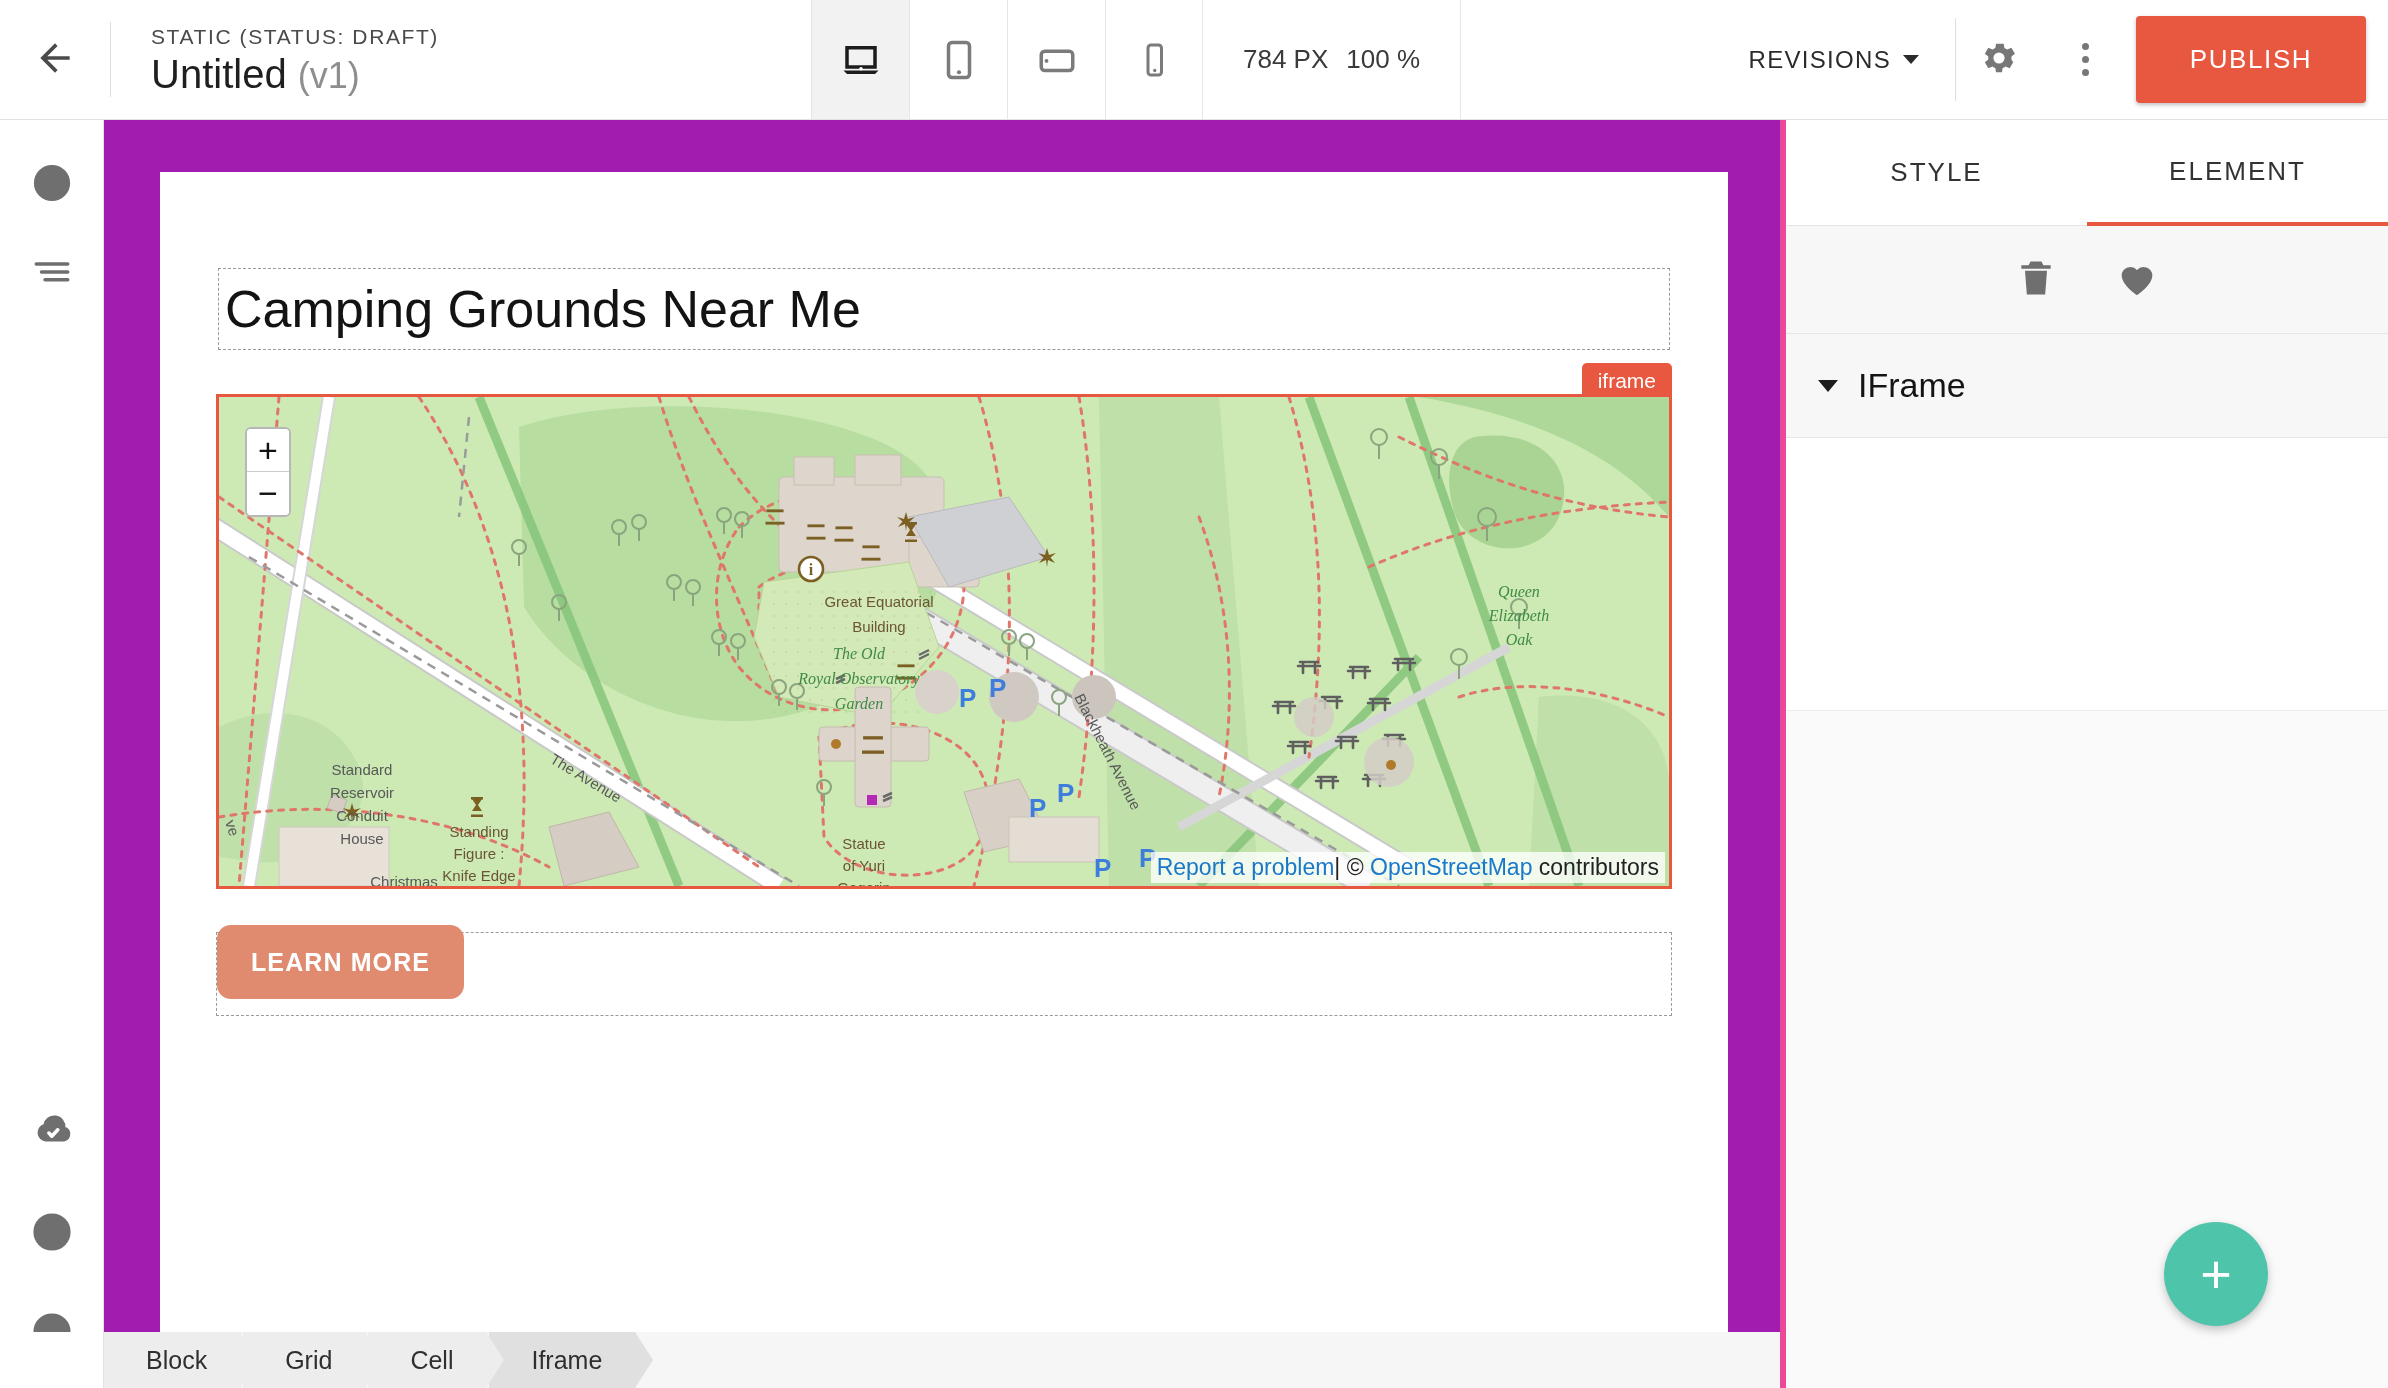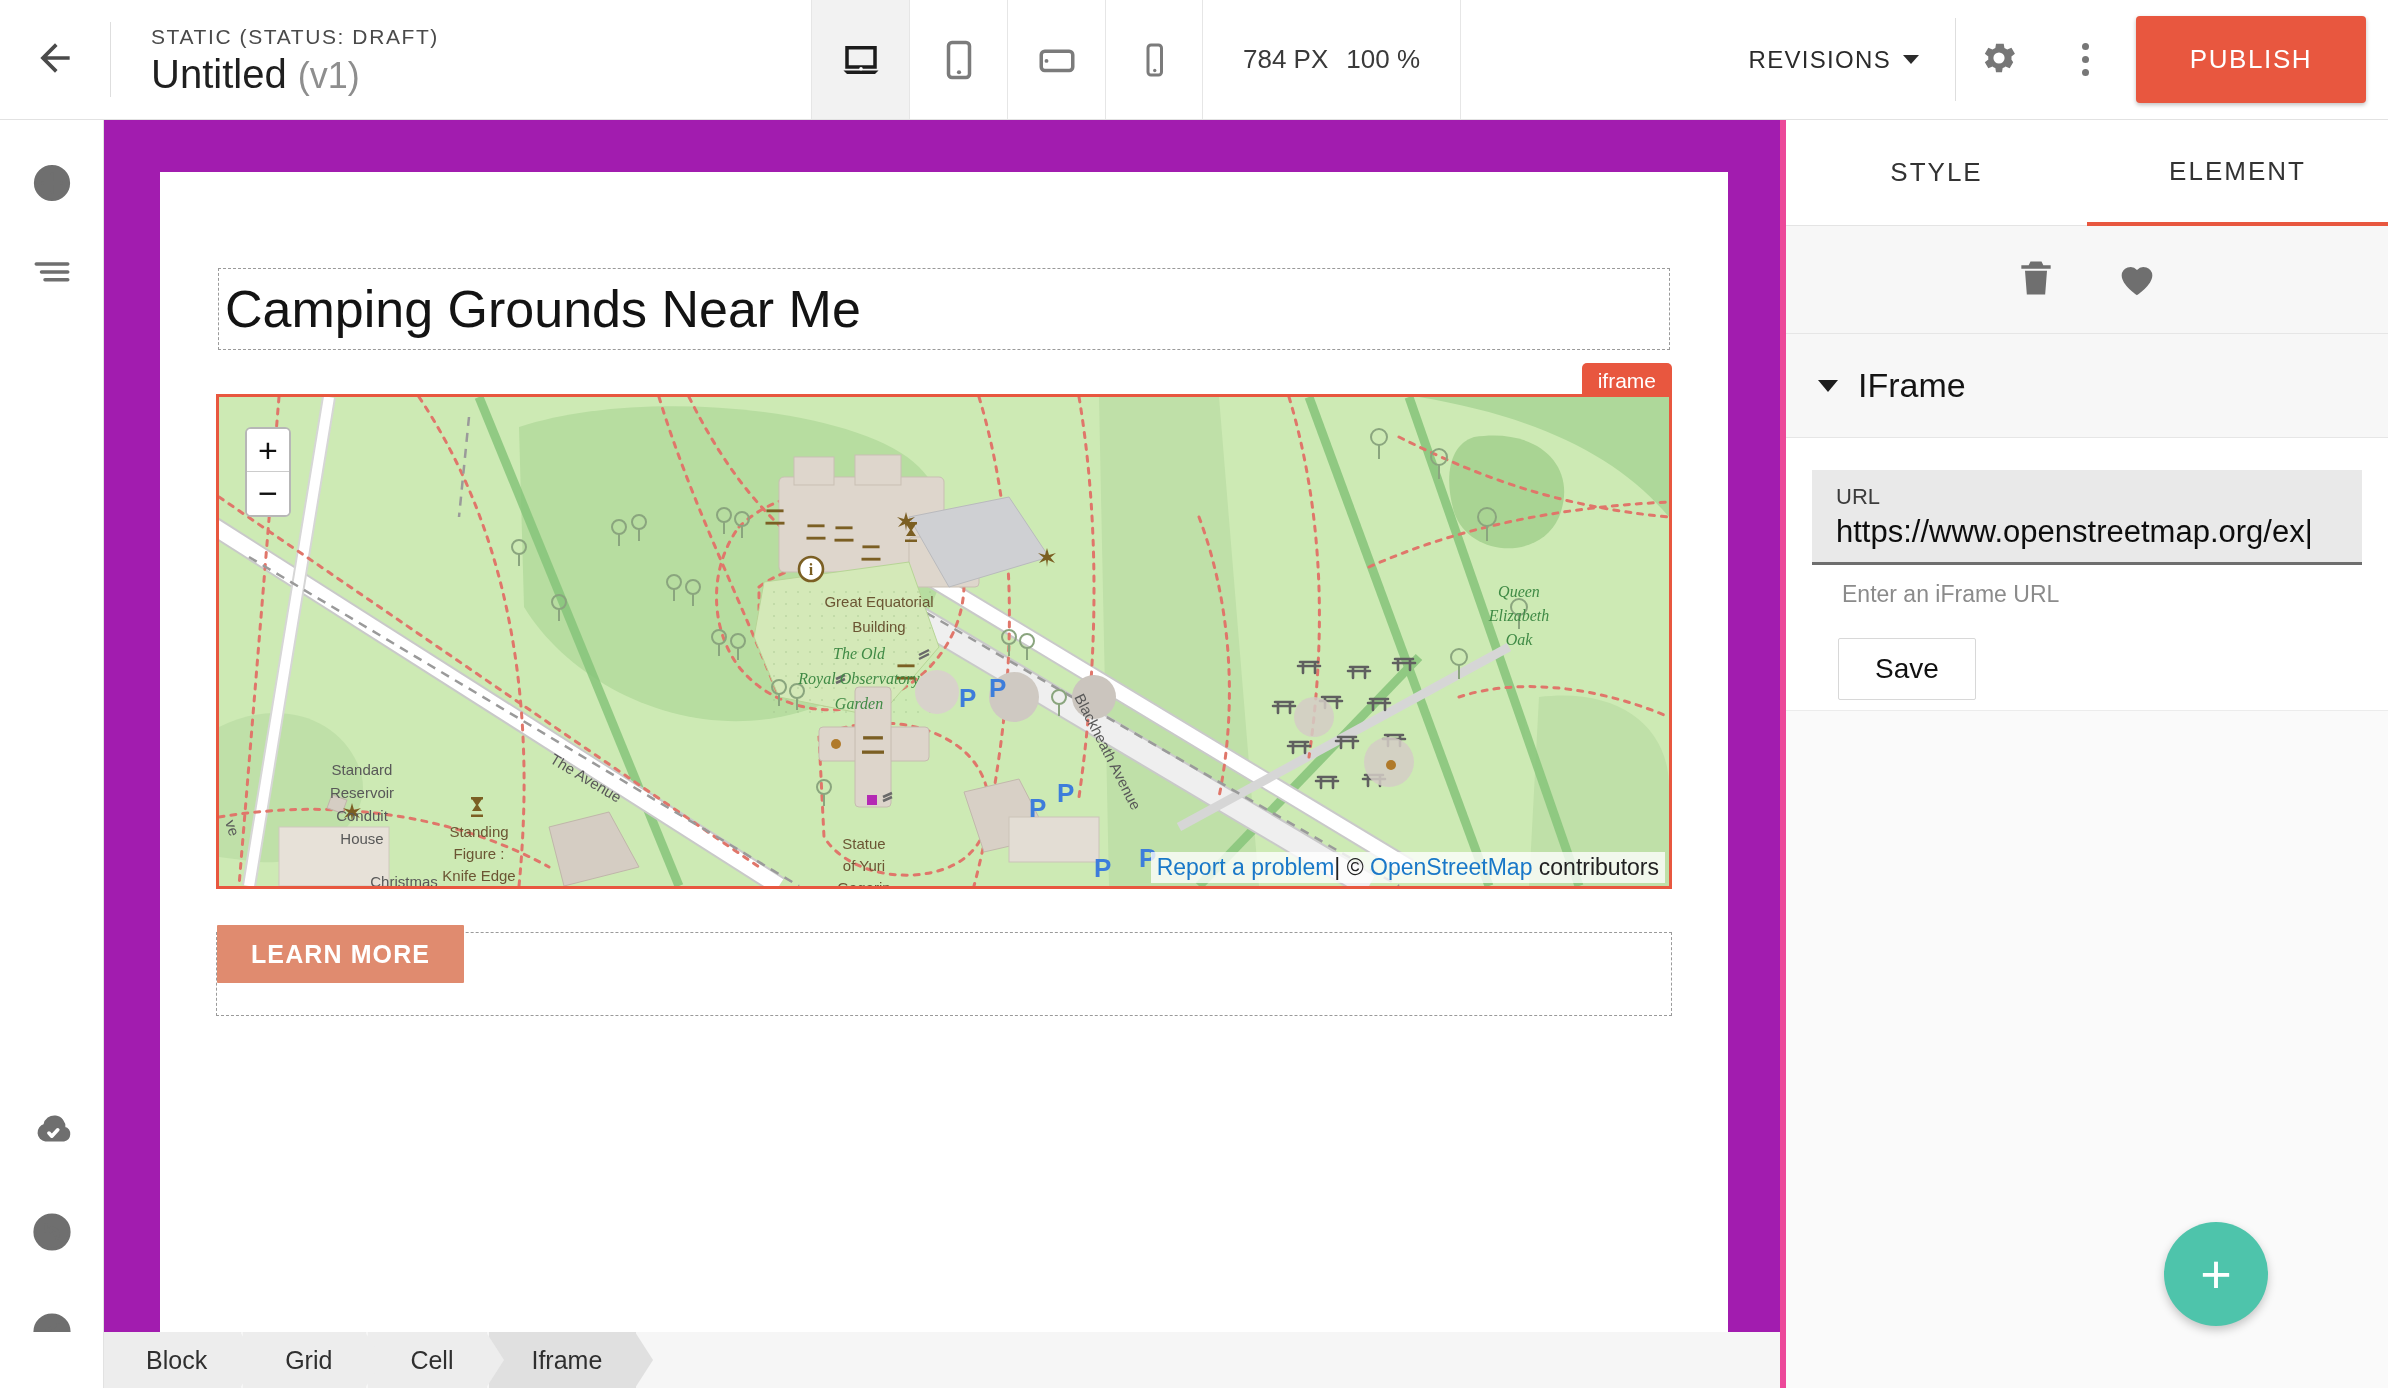--- a/index.html
+++ b/index.html
@@ -125,22 +125,22 @@
     background: rgba(255,255,255,.78); font-size: 23px; color: #222;
     padding: 2px 6px; font-family: "Liberation Sans", sans-serif;
   }
   .attrib a { color: #1978c8; text-decoration: none; }
 
   .learn-box {
     position: absolute; left: 56px; top: 760px; width: 1456px; height: 84px;
     border: 1px dashed #9a9a9a;
   }
   .learn-btn {
-    position: absolute; left: 0; top: -8px; height: 58px; padding: 15px 34px;
-    background: #e08b6f; color: #fff; border: none; border-radius: 1px;
+    position: absolute; left: 0; top: -8px; height: 74px; padding: 15px 34px;
+    background: #e08b6f; color: #fff; border: none; border-radius: 14px;
     font-size: 25px; font-weight: bold; letter-spacing: 1.1px;
     font-family: inherit; cursor: pointer;
   }
 
   .fab {
     position: absolute; right: 120px; bottom: 62px; width: 104px; height: 104px;
     border-radius: 50%; background: #4ec4ab; border: none; color: #fff;
     font-size: 54px; line-height: 1; cursor: pointer; z-index: 35;
     box-shadow: 0 4px 10px rgba(0,0,0,.22);
     display: flex; align-items: center; justify-content: center;
@@ -718,28 +718,20 @@
             <path d="M12 21s-8-5.1-8-10.4A4.6 4.6 0 0112 7.8 4.6 4.6 0 0120 10.6C20 15.9 12 21 12 21z"></path>
           </svg>
       </span>
     </div>
 
     <div class="section-head">
       <span class="tri"></span>
       <span class="section-title">IFrame</span>
     </div>
 
-    <div class="field-wrap">
-      <div class="field">
-        <div class="field-label">URL</div>
-        <div class="field-value"><span title="https://">https://www.openstreetmap.org/ex</span><span class="caret">|</span></div>
-      </div>
-      <div class="field-help">Enter an iFrame URL</div>
-      <button class="save-btn">Save</button>
-    </div>
 
     <div class="panel-rest"></div>
   </div>
 
   <div class="breadcrumb">
     <div class="bc-spacer"></div>
     <div class="bc-item">Block</div>
     <div class="bc-item">Grid</div>
     <div class="bc-item">Cell</div>
     <div class="bc-item current">Iframe</div>

